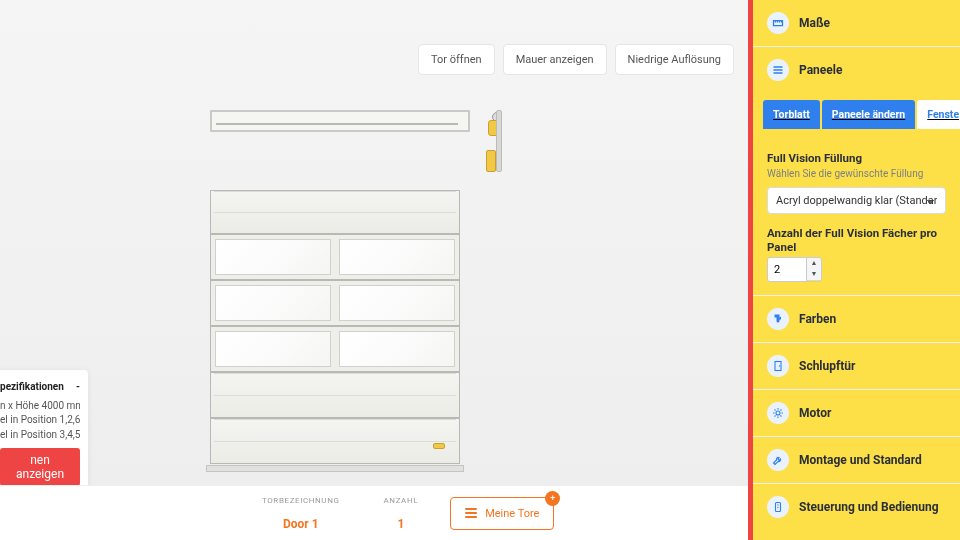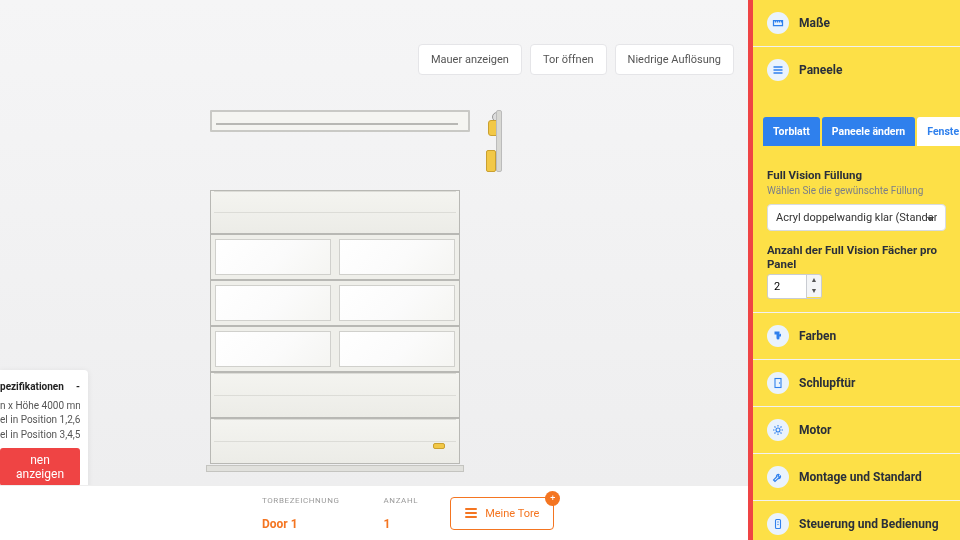--- a/index.html
+++ b/index.html
@@ -52,21 +52,21 @@
 .spec-title { font-weight: 700; color: #222; margin-bottom: 4px; display:flex; justify-content:space-between; }
 .spec-line { color: #555; white-space: nowrap; overflow: hidden; }
 .spec-btn { margin-top: 6px; display:inline-block; background:#ef4444; color:#fff; font-size:12px; padding:5px 12px; border-radius:3px; border:none; cursor:pointer;}
 
 
 .bottom {
   position: absolute; left: 0; bottom: 0; width: 748px; height: 55px;
   background:#fff; border-top:1px solid #eee; display:flex; align-items:center;
   padding-left: 250px; gap: 20px;
 }
-.bb-block { padding: 0 12px; }
+.bb-block { text-align:center; padding: 0 12px; }
 .bb-label { font-size: 8px; letter-spacing: .6px; color:#9a9a9a; text-transform:uppercase; }
 .bb-value { font-size: 12px; font-weight:700; color:#f47521; margin-top:12px;}
 .meine-tore {
   position: relative; border:1px solid #f47521; border-radius:4px;
   padding:9px 14px; font-size:11px; color:#f47521; background:#fff; cursor:pointer;
   display:flex; align-items:center; gap:8px;
 }
 .meine-tore .badge{ position:absolute; top:-7px; right:-7px; width:15px;height:15px;border-radius:50%; background:#f47521; color:#fff; font-size:9px; display:flex;align-items:center;justify-content:center;}
 .list-ic{width:12px;height:10px;display:inline-block;}
 .list-ic span{display:block;height:2px;background:#f47521;margin-bottom:2px;border-radius:1px;}
@@ -84,21 +84,21 @@
 }
 .acc-item {
   display:flex; align-items:center; gap:10px; padding:12px 14px;
   border-bottom:1px solid #f1f1f1; font-size:12px; font-weight:700; color:#2a2f3a; cursor:pointer;
 }
 .ic {
   width:22px;height:22px;border-radius:50%;background:#eaf3fd;
   display:flex;align-items:center;justify-content:center;flex-shrink:0;
 }
 .ic svg{width:12px;height:12px;}
-.tabs { display:flex; padding: 6px 10px; margin-top:18px; gap:0; }
+.tabs { display:flex; padding: 6px 10px; margin-top:1px; gap:0;text-decoration:underline; }
 .tab {
   flex:0 0 auto; padding:8px 10px; font-size:10.5px; font-weight:700; color:#fff;
   background:#2f80ed; border-radius:3px 3px 0 0; margin-right:2px; cursor:pointer;
 }
 .tab.off { background:#fff; color:#2f80ed; }
 .section { padding: 16px 14px 4px; }
 .sec-h { font-size:11.5px; font-weight:700; color:#2a2f3a; margin-bottom:3px;}
 .sec-sub { font-size:10px; color:#7b7f89; margin-bottom:8px;}
 .sel {
   width:100%; border:1px solid #d8dbe0; border-radius:4px; padding:6px 8px;
@@ -111,22 +111,22 @@
 .num { width:38px; border:none; padding:5px 6px; font-size:11px; outline:none;}
 .spin{display:flex;flex-direction:column;border-left:1px solid #c9ccd2;}
 .spin button{border:none;background:#f4f5f7;width:14px;height:11px;font-size:7px;line-height:7px;color:#555;cursor:pointer;padding:0;}
 
 </style>
 </head>
 <body>
 
 <div class="viewport">
   <div class="view-controls">
+    <button class="view-btn">Tor öffnen</button>
     <button class="view-btn">Mauer anzeigen</button>
-    <button class="view-btn">Tor öffnen</button>
     <button class="view-btn">Niedrige Auflösung</button>
   </div>
 
   <div class="door-scene">
     <div class="top-rail"></div>
     <div class="track-right">
         <div class="tr3"></div>
         <div class="tr2"></div>
         <div class="tr1"></div>
         <div class="tr4"></div>

